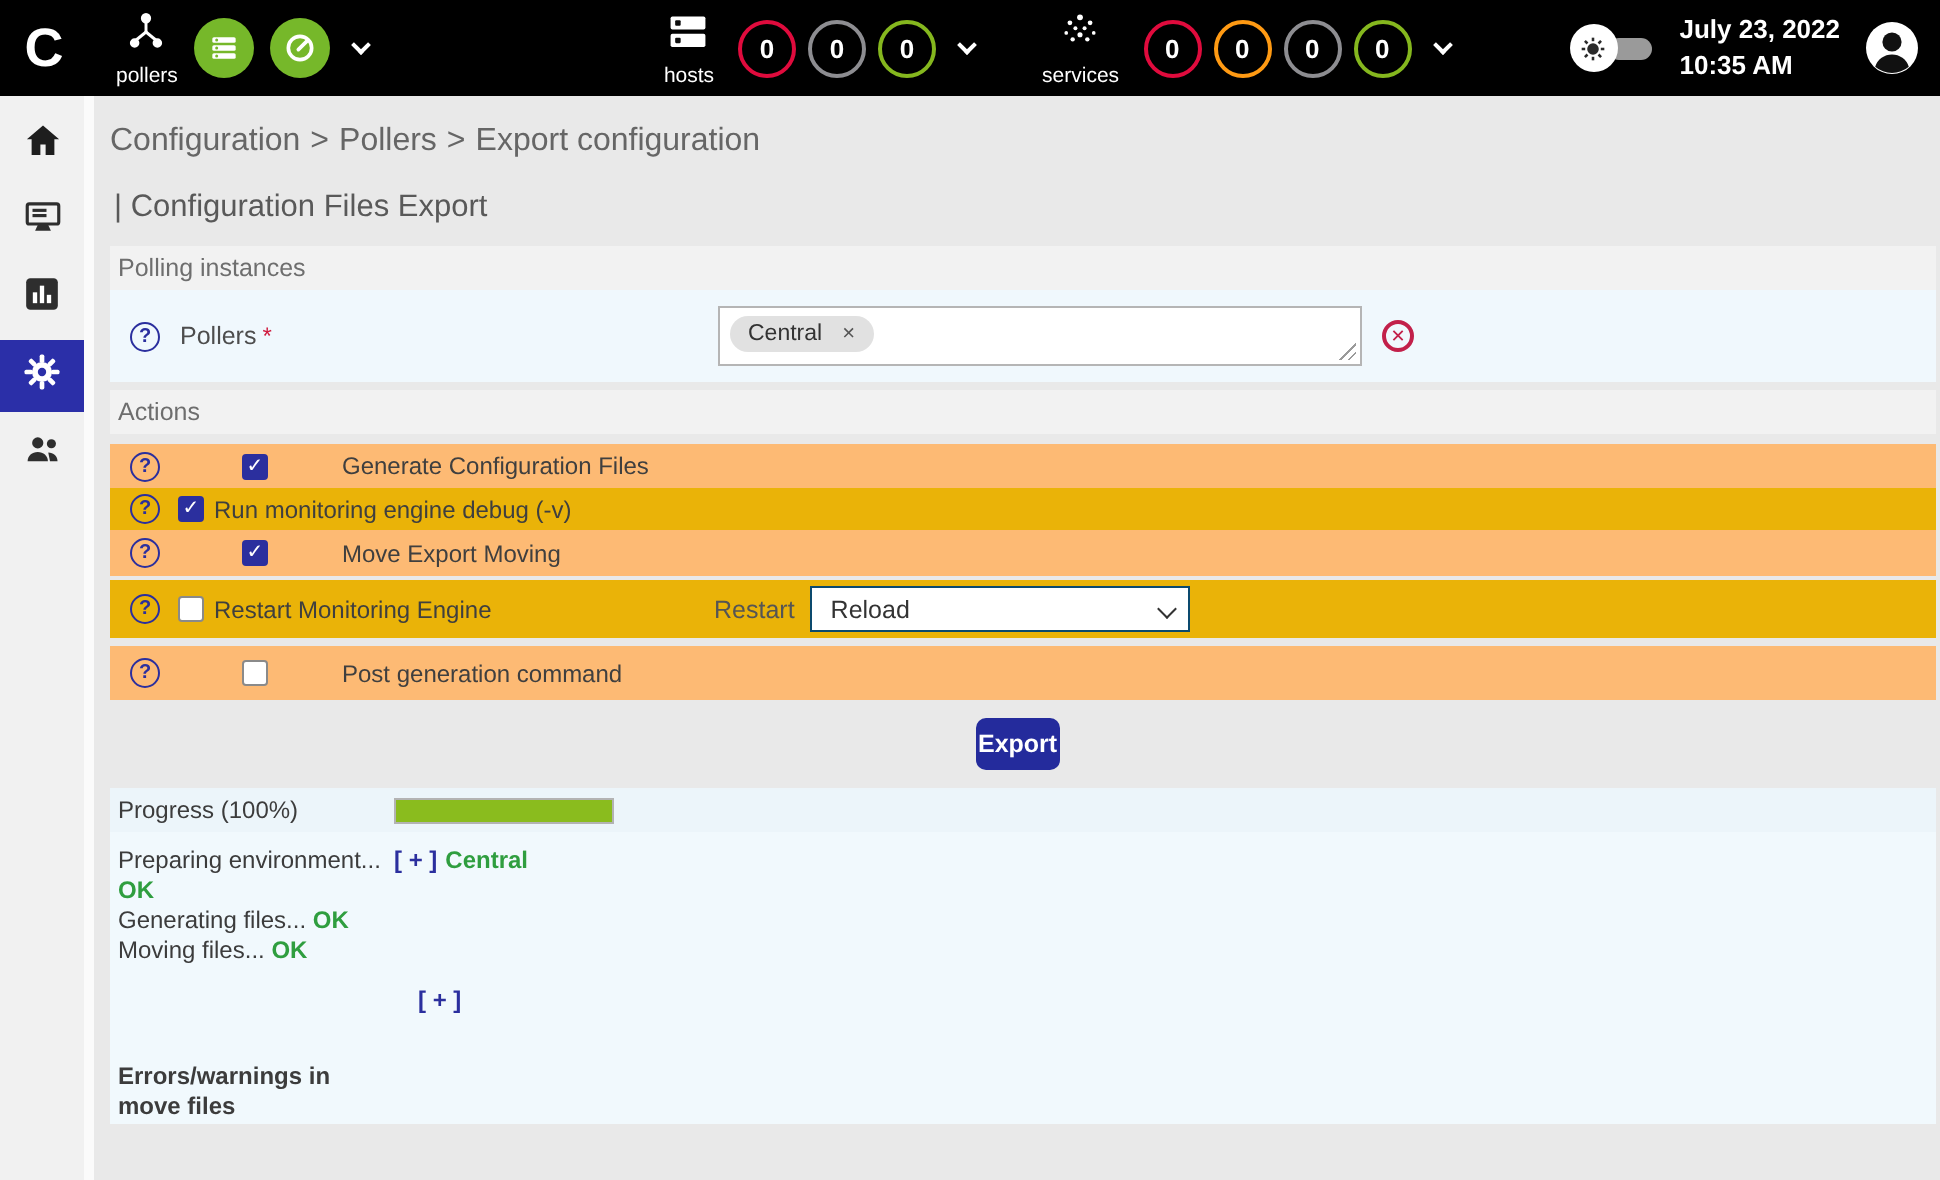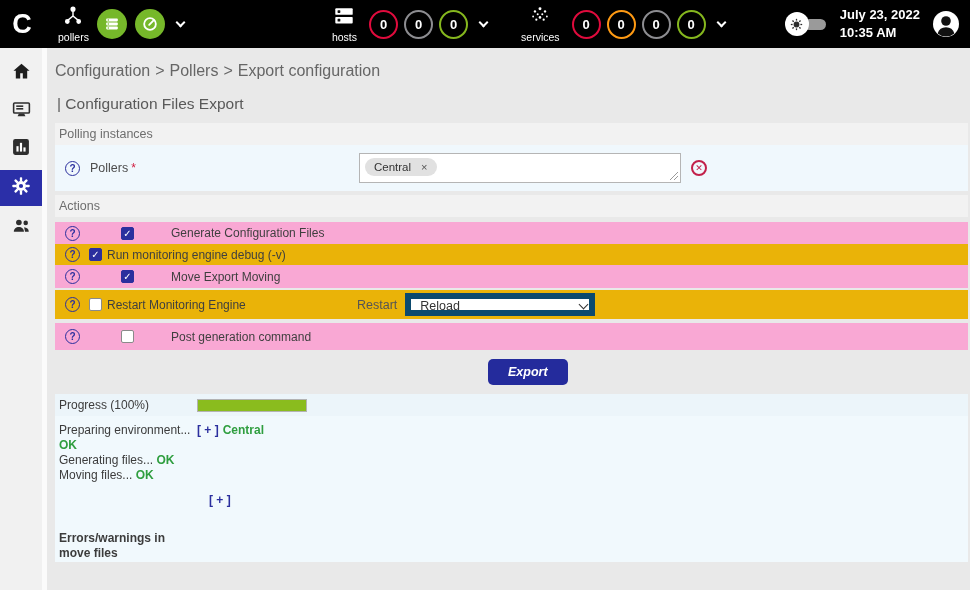--- a/index.html
+++ b/index.html
@@ -46,35 +46,35 @@
   .field-label { font-size:12.5px; color:#4d4d4d; margin-left:10px; }
   .req { color:#d01c3f; margin-left:3px; font-size:12px; }
   .tag-input { position:absolute; left:304px; top:8px; width:322px; height:30px; background:#fff; border:1px solid #b5b5b5; cursor:text; }
   .tag { display:inline-flex; align-items:center; background:#e1e1e1; border-radius:11px; padding:3px 9px; margin:4px 0 0 5px; font-size:11.5px; color:#333; cursor:default; }
   .tag .x { margin-left:10px; color:#555; font-size:11px; cursor:pointer; }
   .resize-handle { position:absolute; right:2px; bottom:2px; width:10px; height:10px; background:repeating-linear-gradient(135deg, transparent 0 2px, #9a9a9a 2px 3px); clip-path:polygon(100% 0,100% 100%,0 100%); cursor:nwse-resize; }
   .remove-icon { position:absolute; left:636px; top:15px; width:16px; height:16px; border:2px solid #c2204a; border-radius:50%; color:#c2204a; font-size:9px; font-weight:bold; display:flex; align-items:center; justify-content:center; cursor:pointer; }
   .remove-icon::after { content:"✕"; }
 
   .action-row { position:relative; display:flex; align-items:center; padding-left:10px; }
-  .action-row.a { background:#f9a8d4;gap:32px; } .action-row.b { background:#eab308; }
+  .action-row.a { background:#fdba74;gap:32px; } .action-row.b { background:#eab308; }
   .action-row .help-icon { margin-right:9px; }
   .cb { width:13px; height:13px; border-radius:2px; display:inline-flex; align-items:center; justify-content:center; margin-right:5px; flex:none; cursor:pointer; }
   .cb.checked { background:#2b2f9e; border:1px solid #2b2f9e; }
   .cb.checked::after { content:"✓"; color:#fff; font-size:10px; font-weight:bold; }
   .cb.unchecked { background:#fff; border:1.5px solid #8a8a8a; }
   .action-label { font-size:12px; color:#3f3f3f; cursor:default; }
   .method-block { position:absolute; left:302px; top:3px; display:flex; align-items:center; }
   .method-label { font-size:12.5px; color:#555; margin-right:8px; }
   .select-wrap { position:relative; }
-  .select-wrap select { appearance:none; -webkit-appearance:none; width:190px; height:23px; border:6px solid #0c4a6e; background:#fff; font-family:inherit; font-size:12.5px; color:#333; padding:0 20px 0 9px; border-radius:0; cursor:pointer; }
+  .select-wrap select { appearance:none; -webkit-appearance:none; width:190px; height:23px; border:1px solid #0c4a6e; background:#fff; font-family:inherit; font-size:12.5px; color:#333; padding:0 20px 0 9px; border-radius:0; cursor:pointer; }
   .select-wrap::after { content:""; position:absolute; right:8px; top:8px; width:6px; height:6px; border-right:1.6px solid #333; border-bottom:1.6px solid #333; transform:rotate(45deg); pointer-events:none; }
 
   .export-row { height:44px; display:flex; align-items:center; }
-  .export-btn { margin-left:433px; background:#242b9c; color:#fff; border:none; border-radius:5px; font-family:inherit; font-size:12.5px; font-weight:bold; padding:6px 20px; cursor:pointer;font-style:italic; }
+  .export-btn { margin-left:433px; background:#242b9c; color:#fff; border:none; border-radius:5px; font-family:inherit; font-size:12.5px; font-weight:bold; padding:6px 1px; cursor:pointer; }
 
   .console-title { margin:12px 0 8px 10px; font-size:15.5px; color:#595959; }
   .console-body { margin-left:8px; margin-right:2px; height:168px; background:#f1f9fd; font-size:12px; color:#3c3c3c; }
   .progress-row { height:22px; background:#ecf5fa; display:flex; align-items:center; }
   .progress-row .plabel { width:142px; padding-left:4px; flex:none; }
   .progress-track { width:110px; height:13px; background:#fff; border:1px solid #b3b3b3; }
   .progress-fill { height:100%; background:#8abc1e; }
   .console-block { display:flex; padding-top:7px; }
   .console-left { width:142px; padding-left:4px; flex:none; line-height:15px; }
   .ok { color:#2f9e3f; font-weight:bold; }

